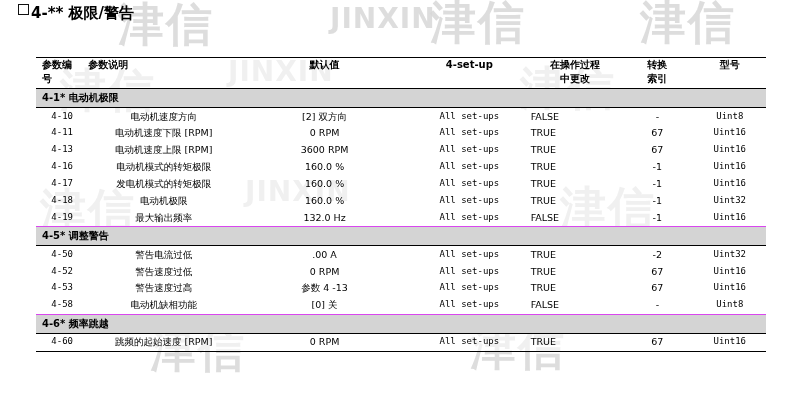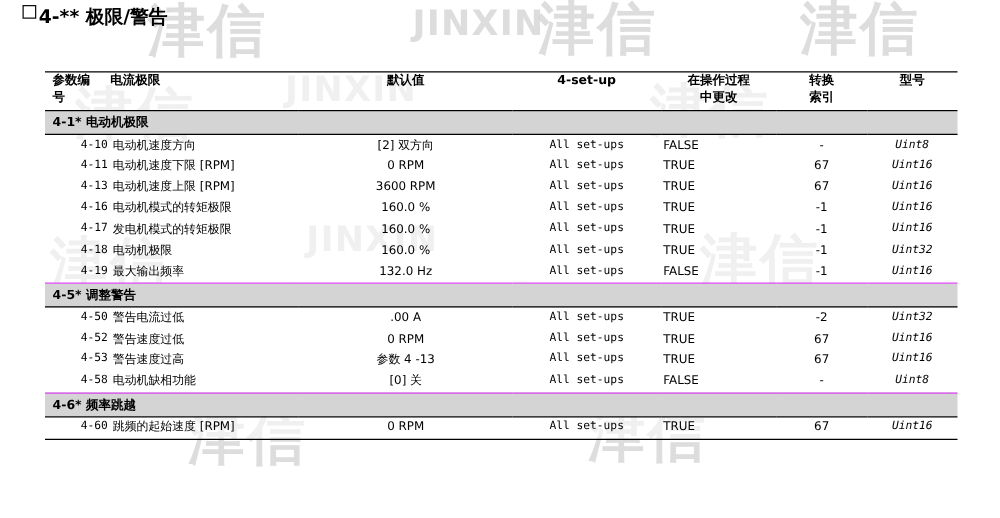--- a/index.html
+++ b/index.html
@@ -121,27 +121,27 @@
     border-bottom: 1px solid #000;
     font-weight: bold;
     font-size: 10px;
     padding: 2px 0 2px 6px;
   }
 
   tr.row td {
     padding: 2.5px 2px;
     line-height: 1.25;
   }
-  td.c-num  { padding-left: 6px; text-align: right; width: 46px; }
-  td.c-desc { text-align: left; padding-left: 22px; }
+  td.c-num  { padding-left: 6px; text-align: center; width: 46px; }
+  td.c-desc { text-align: center; padding-left: 22px; }
   td.c-def  { text-align: center; }
   td.c-set  { text-align: center; font-family: "DejaVu Sans Mono", monospace; font-size: 9px; }
   td.c-chg  { }
   td.c-idx  { text-align: center; }
-  td.c-type { text-align: center; font-family: "DejaVu Sans Mono", monospace; font-size: 9px; font-style: italic; }
+  td.c-type { text-align: center; font-family: "DejaVu Sans Mono", monospace; font-size: 9px; }
 
   td.c-num, td.c-set, td.c-type { font-family: "DejaVu Sans Mono", monospace; font-size: 9px; }
 </style>
 </head>
 <body>
 
 <div class="watermark-layer">
   <span class="wm wm-cn wm1">津信</span>
   <span class="wm wm-en wm2">JINXIN</span>
   <span class="wm wm-cn wm3">津信</span>
@@ -159,21 +159,21 @@
 <div class="doc-header">
   <span class="sq-bullet"></span>
   <span class="doc-title">4-** 极限/警告</span>
 </div>
 
 <div class="table-wrap">
   <table class="param">
     <thead>
       <tr>
         <th class="c0">参数编</th>
-        <th class="c1">电流极限</th>
+        <th class="c1">参数说明</th>
         <th class="c2">默认值</th>
         <th class="c3">4-set-up</th>
         <th class="c4">在操作过程</th>
         <th class="c5">转换</th>
         <th class="c6">型号</th>
       </tr>
       <tr class="hdr-bottom">
         <th class="c0">号</th>
         <th class="c1"></th>
         <th class="c2"></th>

